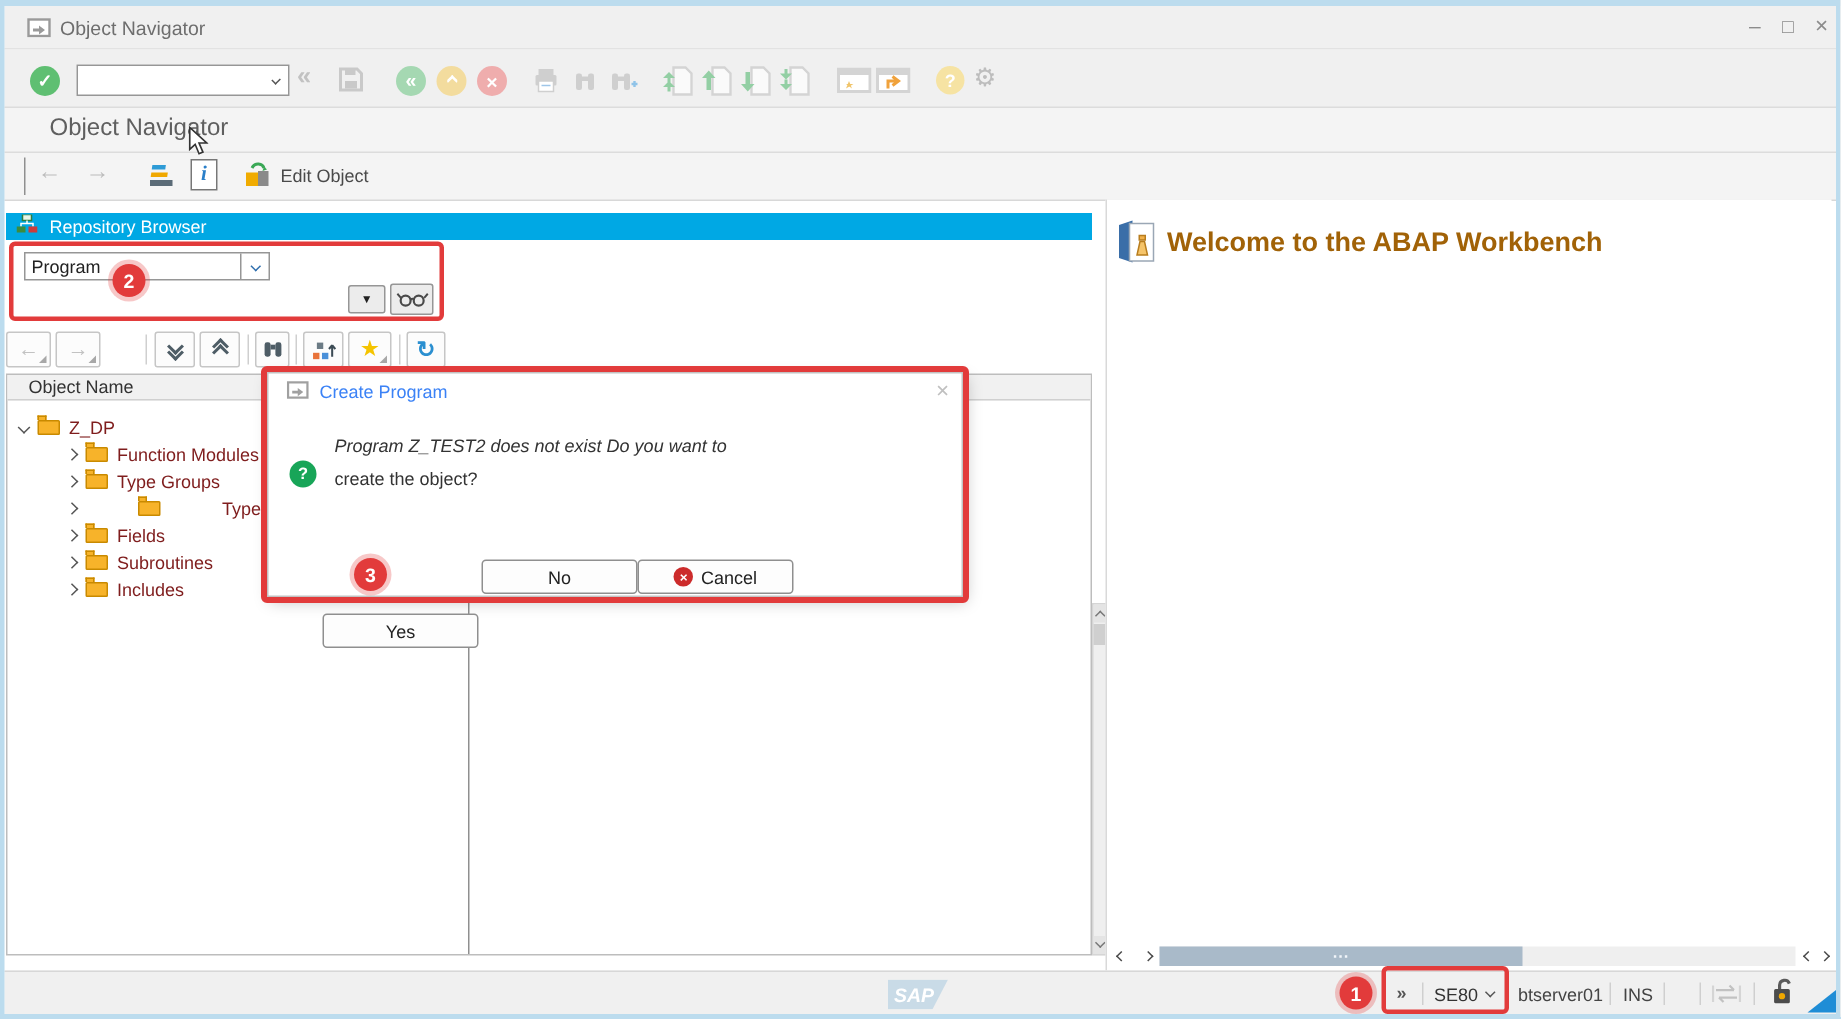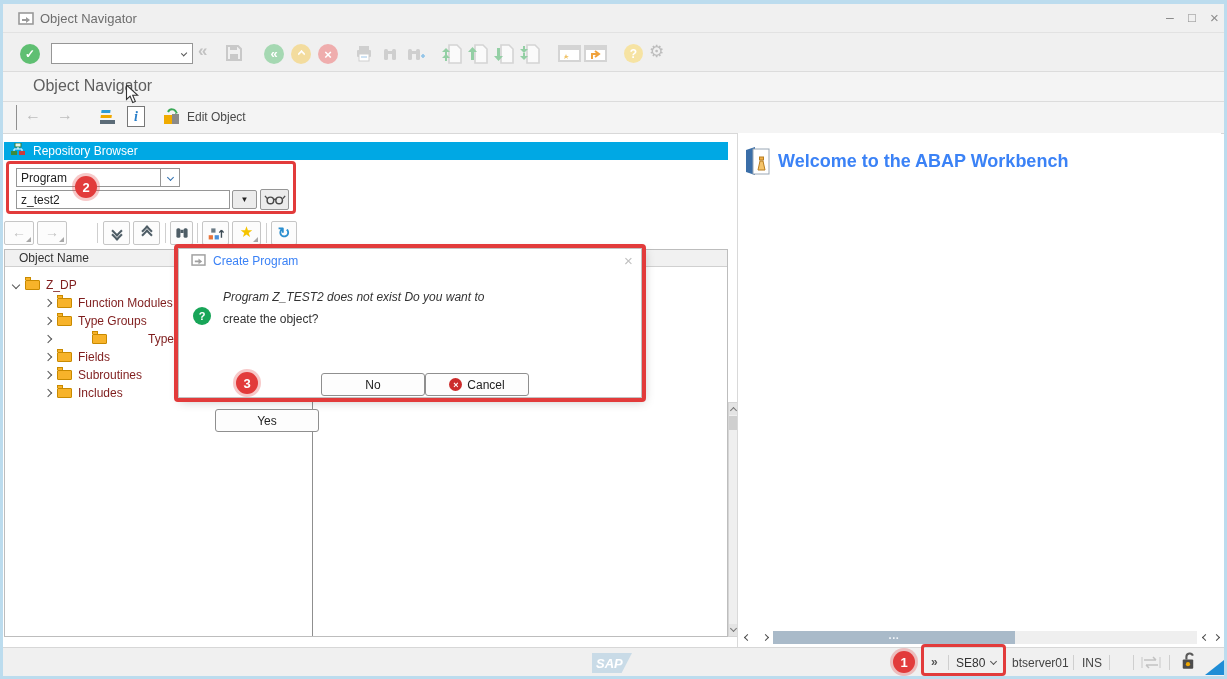--- a/index.html
+++ b/index.html
@@ -216,23 +216,20 @@
     <span style="margin-left:8px;color:#fff;">Repository Browser</span>
   </div>
 
   <div class="abs field" style="left:16px;top:168px;width:164px;height:19px;">
     <span style="padding-left:4px;flex:1;color:#222;">Program</span>
     <span class="flex" style="width:18px;height:100%;border-left:1px solid #969696;justify-content:center;">
       <span class="chev down sm" style="color:#2f6fae;"></span>
     </span>
   </div>
 
-  <div class="abs field" style="left:16px;top:190px;width:214px;height:19px;">
-    <input value="z_test2" style="">
-  </div>
   <div class="abs btn3d" style="left:232px;top:190px;width:25px;height:19px;background:#ececec;border-color:#969696;">
     <span style="font-size:8px;color:#222;">▼</span>
   </div>
   <div class="abs btn3d" style="left:260px;top:189px;width:29px;height:21px;background:#ececec;border-color:#969696;">
     <svg width="22" height="13" viewBox="0 0 24 14">
         <circle cx="7" cy="8" r="3.6" fill="none" stroke="#4a4a4a" stroke-width="1.6"></circle>
         <circle cx="16.5" cy="8" r="3.6" fill="none" stroke="#4a4a4a" stroke-width="1.6"></circle>
         <path d="M10.6 7.4c1-1 2-1 2.8 0M3.6 6 1 3m19.5 3 2.6-3" stroke="#4a4a4a" stroke-width="1.4" fill="none"></path>
       </svg>
   </div>
@@ -366,21 +363,21 @@
 
   <div class="abs" style="left:737px;top:133px;width:484px;height:514px;background:#fff;border-left:1px solid #d9d9d9;box-sizing:border-box;">
     <span class="abs" style="left:6px;top:13px;">
       <svg width="28" height="32" viewBox="0 0 28 32">
           <path d="M2 4l9-3v28l-9-3z" fill="#3a6ea8"></path>
           <rect x="9" y="3" width="16" height="25" fill="#fff" stroke="#9aa7b5"></rect>
           <path d="M14 24h7l-2-9h-3z" fill="#f5c46a" stroke="#b87d1e"></path>
           <rect x="15.5" y="11" width="4" height="3" fill="#f0b04a" stroke="#b87d1e"></rect>
         </svg>
     </span>
-    <span class="abs" style="left:40px;top:18px;font-size:18px;font-weight:bold;color:#3b82f6;">Welcome to the ABAP Workbench</span>
+    <span class="abs" style="left:40px;top:18px;font-size:18px;font-weight:bold;color:#a16207;">Welcome to the ABAP Workbench</span>
 
     <div class="abs flex" style="left:2px;top:498px;width:15px;height:13px;justify-content:center;">
         <span class="chev left sm" style="color:#4a4a4a;"></span>
       </div>
     <div class="abs flex" style="left:20px;top:498px;width:15px;height:13px;justify-content:center;">
         <span class="chev right sm" style="color:#4a4a4a;"></span>
       </div>
     <div class="abs scroll-track" style="left:35px;top:498px;width:424px;height:13px;">
       <div class="thumb flex" style="width:242px;height:13px;justify-content:center;">
         <span style="color:#f2f6fa;font-weight:bold;font-size:11px;line-height:6px;">···</span>

